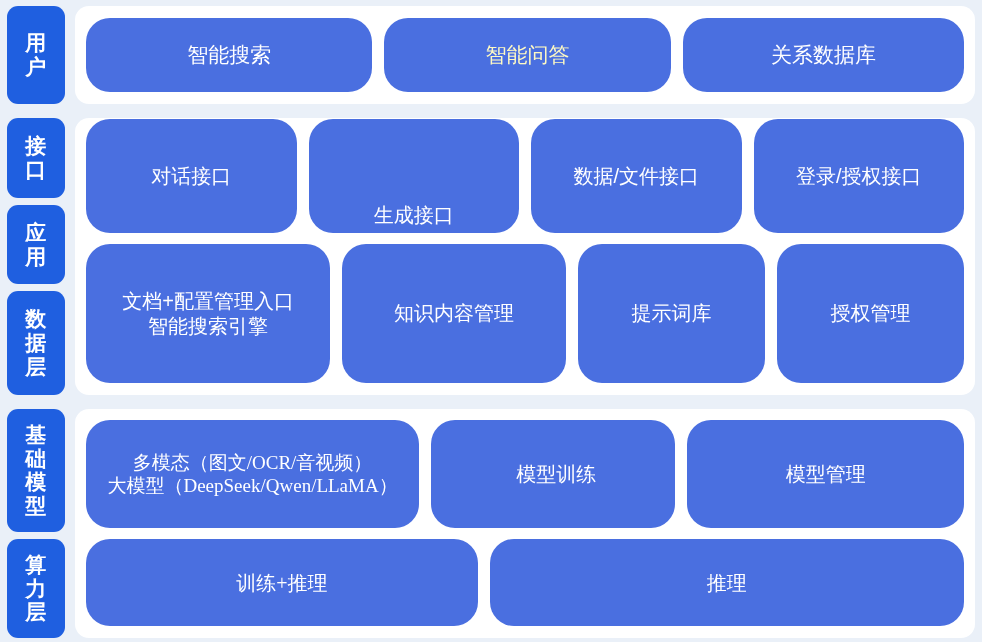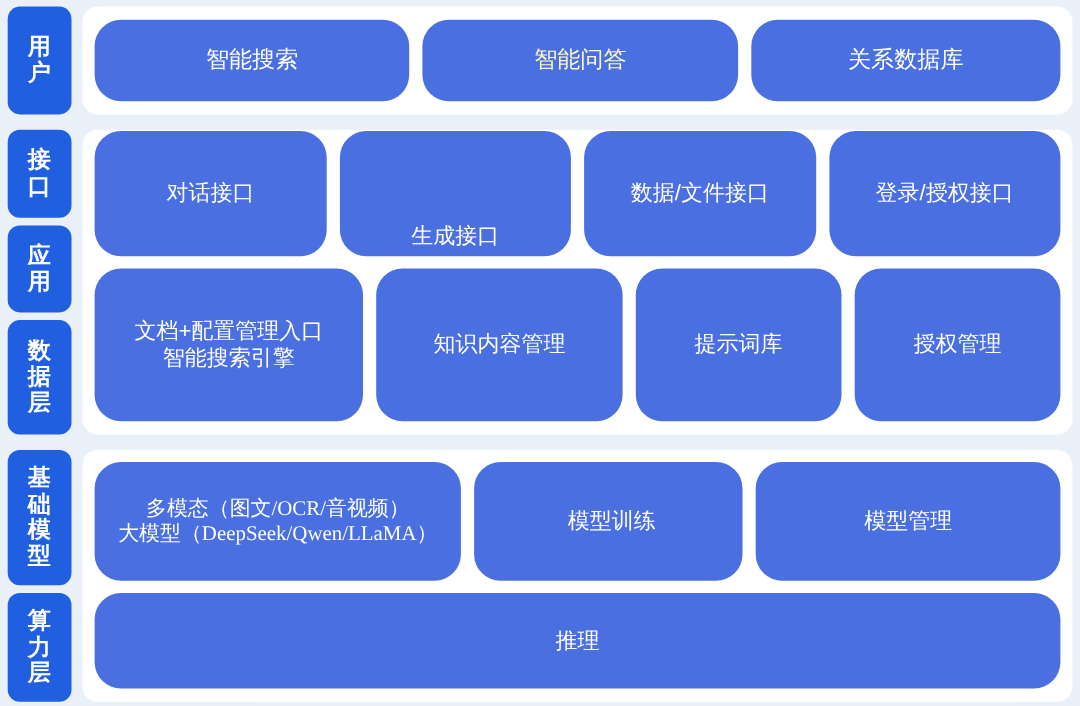--- a/index.html
+++ b/index.html
@@ -237,20 +237,23 @@
         </div>
         <div class="node m2" style="background: rgb(74, 111, 224); color: rgb(255, 255, 255);">
           <span class="line">模型训练</span>
         </div>
         <div class="node m3" style="background: rgb(74, 111, 224); color: rgb(255, 255, 255); align-items: center;">
           <span class="line">模型管理</span>
         </div>
       </div>
 
       <div class="row">
+        <div class="node c1" style="background: rgb(74, 111, 224); color: rgb(255, 255, 255);">
+          <span class="line">训练+推理</span>
+        </div>
         <div class="node c2" style="background: rgb(74, 111, 224); color: rgb(255, 255, 255);">
           <span class="line">推理</span>
         </div>
       </div>
 
     </div>
   </div>
 
 </div>
 

